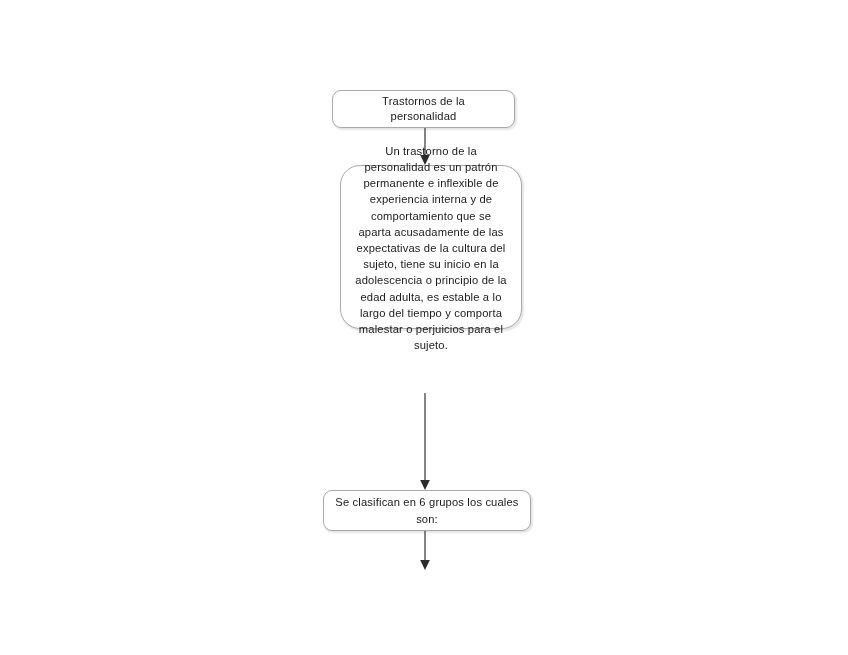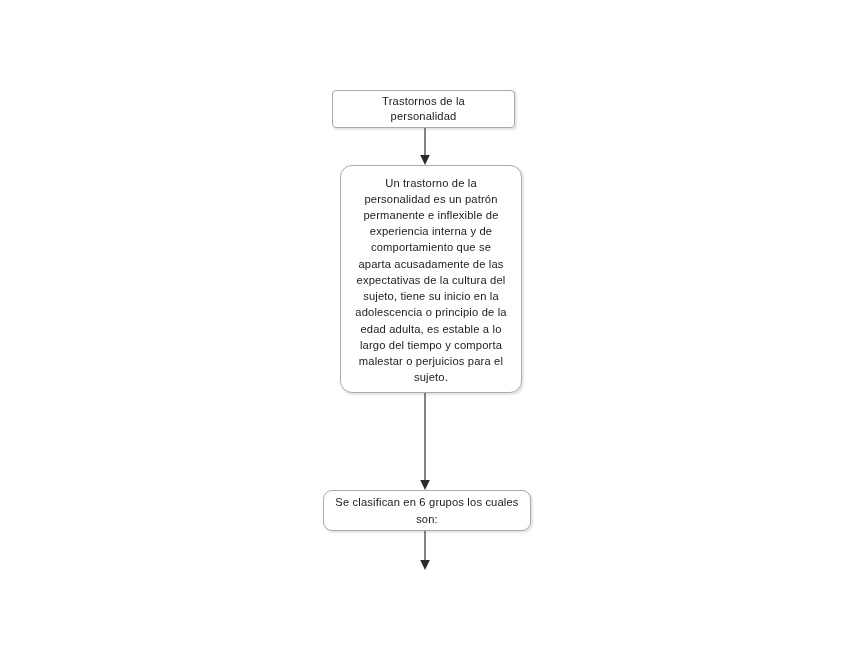--- a/index.html
+++ b/index.html
@@ -41,33 +41,33 @@
     width: 100%;
     white-space: pre-line;
   }
 
   
   #node-title {
     left: 332px;
     top: 90px;
     width: 183px;
     height: 38px;
-    border-radius: 4px;
+    border-radius: 9px;
     font-size: 11.2px;
     line-height: 15px;
     padding: 0 24px;
   }
 
   
   #node-definition {
     left: 340px;
     top: 165px;
     width: 182px;
-    height: 228px;
-    border-radius: 12px;
+    height: 164px;
+    border-radius: 20px;
     font-size: 11.2px;
     line-height: 16.2px;
     padding: 4px 14px 2px 14px;
     align-items: center;
   }
   #node-definition .node-text {
     
     white-space: pre-line;
   }
 

